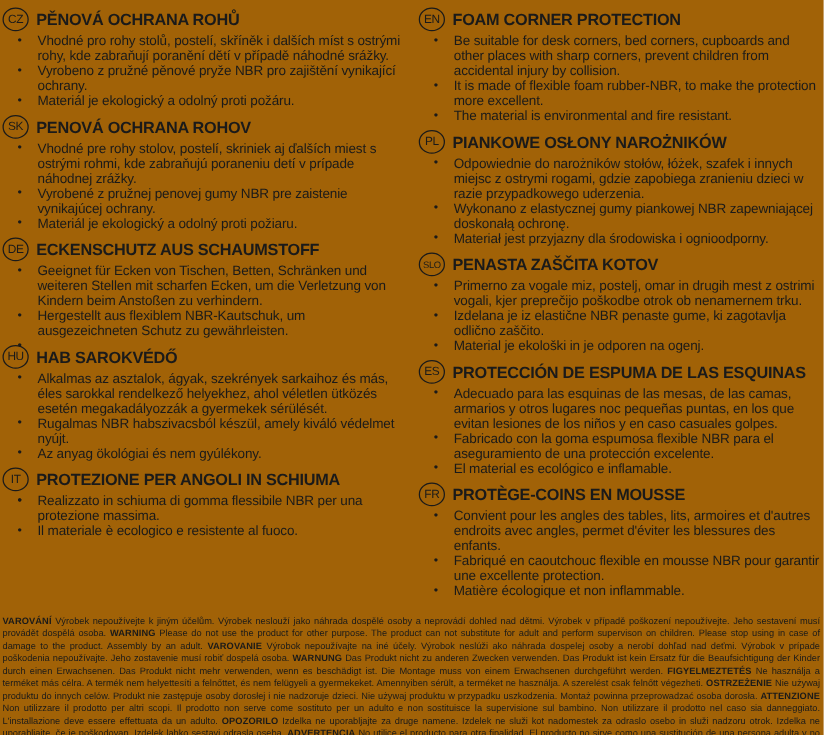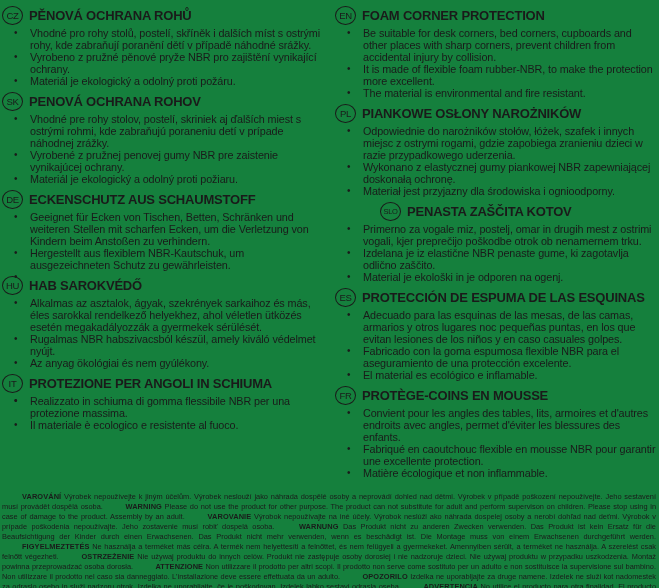--- a/index.html
+++ b/index.html
@@ -4,21 +4,21 @@
 <style>
   html, body {
     margin: 0;
     padding: 0;
     background: #ffffff;
   }
   .page {
     position: relative;
     width: 659px;
     height: 588px;
-    background: #15803d;
+    background: #a16207;
     color: #1a1a1a;
     font-family: "Liberation Sans", "DejaVu Sans", sans-serif;
     overflow: hidden;
     box-sizing: border-box;
     padding: 5px 3px 0 2px;
   }
   .columns {
     display: flex;
     gap: 12px;
   }
@@ -43,21 +43,21 @@
     padding: 0 1px;
     border: 1.7px solid #1a1a1a;
     border-radius: 50%;
     display: flex;
     align-items: center;
     justify-content: center;
     font-size: 9.5px;
     letter-spacing: -0.3px;
     line-height: 1;
   }
-  .lang-badge.wide { font-size: 7.5px; margin-left: 45px; }
+  .lang-badge.wide { font-size: 7.5px; }
   .section-title {
     font-weight: bold;
     font-size: 13px;
     letter-spacing: -0.2px;
     white-space: nowrap;
   }
   .bullets {
     margin: 0;
     padding: 0;
     list-style: none;
@@ -76,21 +76,21 @@
     font-size: 10px;
   }
   .warning {
     margin-top: 9px;
     font-size: 7.4px;
     line-height: 10px;
     text-align: justify;
     letter-spacing: 0;
     word-spacing: 0.2px;
   }
-  .warning b { letter-spacing: 0.1px; margin-left: 20px; }
+  .warning b { letter-spacing: 0.1px; }
 </style>
 </head>
 <body>
 
 <div class="page">
   <div class="columns">
     <div class="column" id="col-left">
         <div class="section">
           <div class="section-header">
             <span class="lang-badge">CZ</span>

